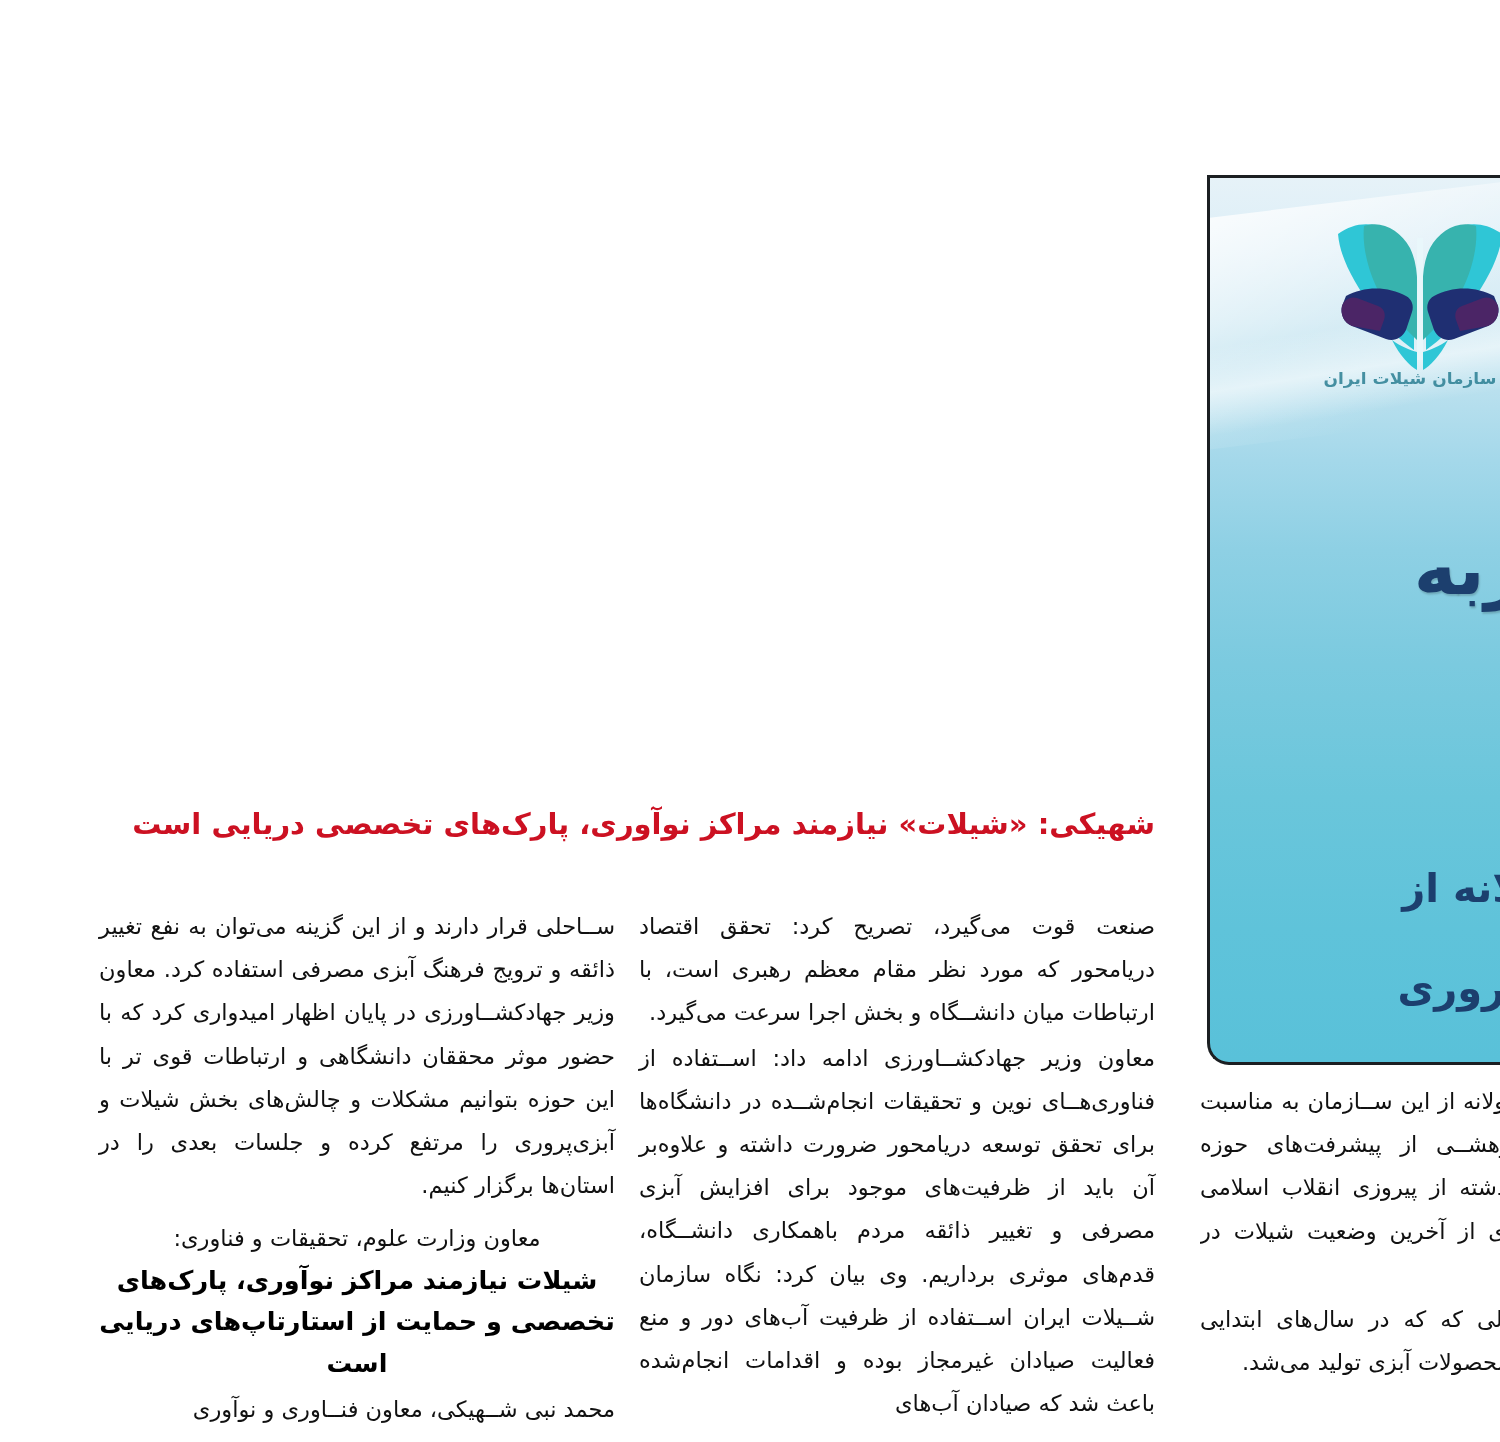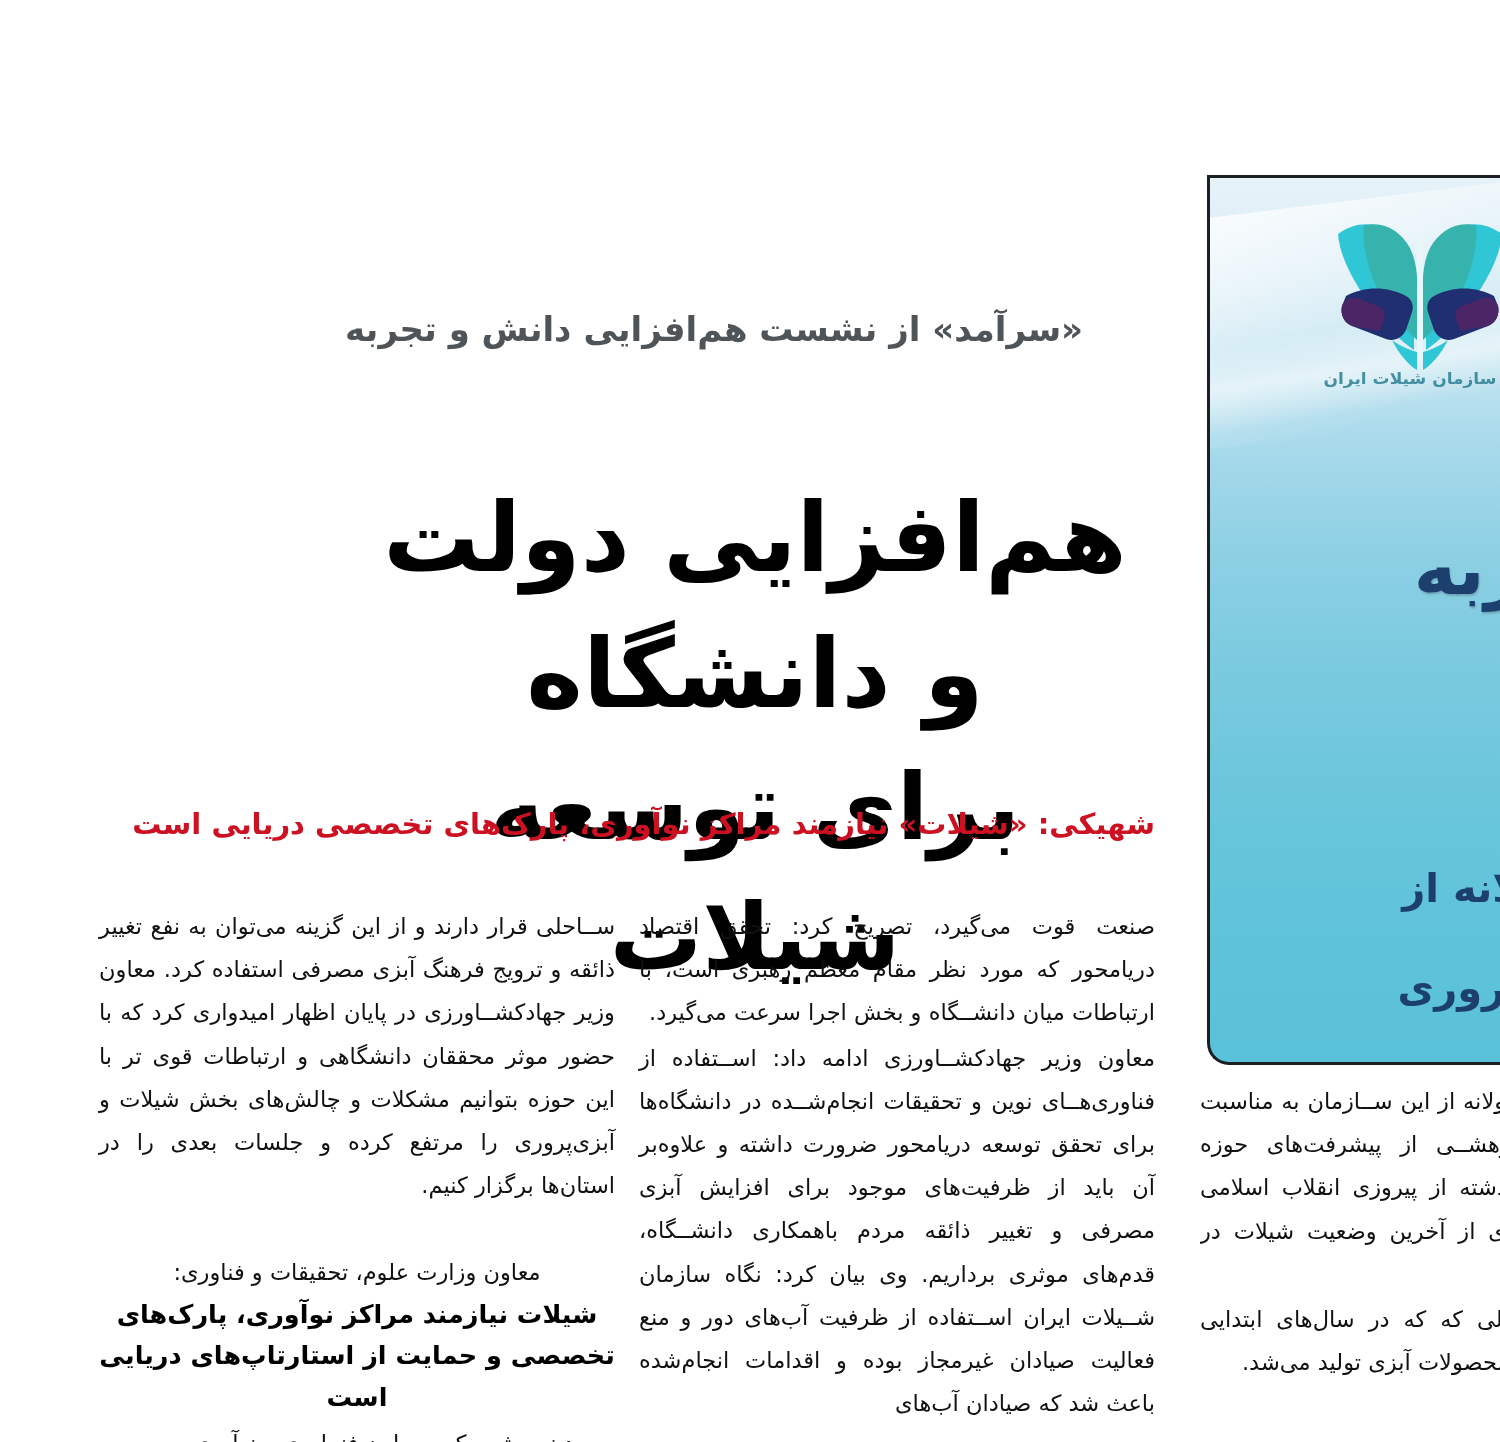--- a/index.html
+++ b/index.html
@@ -183,21 +183,21 @@
   .col-left  { right: 885px; }
 
   .col-right { overflow: hidden; }
   .col-right .clip { width: 516px; margin-right: -216px; }
 
   .sub-label {
     font-size: 22.5px;
     font-weight: normal;
     color: #111;
     text-align: center;
-    margin-top: 44px;
+    margin-top: 10px;
     line-height: 1.9;
   }
   .sub-bold {
     font-size: 25.5px;
     font-weight: bold;
     color: #000;
     text-align: center;
     line-height: 1.62;
     margin-bottom: 4px;
   }
@@ -237,27 +237,22 @@
       </svg>
     </div>
     <div class="logo-caption">سازمان شیلات ایران</div>
 
     <div class="poster-line1">ربه</div>
     <div class="poster-line2">لانه از</div>
     <div class="poster-line3">پروری</div>
   </div>
 
   <div class="kicker">
-    <div>«سرآمد» از نشست هم‌افزایی دانش و تجربه</div>
-  </div>
-
-  <div class="headline">
-    <div class="hl1">هم‌افزایی دولت و دانشگاه</div>
-    <div class="hl2">برای توسعه شیلات</div>
-  </div>
+  </div>
+
 
   <div class="red-sub">شهیکی: «شیلات» نیازمند مراکز نوآوری، پارک‌های تخصصی دریایی است</div>
 
   <div class="col col-right">
     <div class="clip">
       <p>ســیر بهره‌برداری مسئولانه از این ســازمان به مناسبت گرامیداشت هفته پژوهشــی از پیشرفت‌های حوزه شیلات در سال‌های گذشته از پیروزی انقلاب اسلامی تشریح کرده و تصویری از آخرین وضعیت شیلات در کشور را ترسیم کرد.</p>
       <p>وی افزود: این در حالی که که در سال‌های ابتدایی انقلاب تنها ۳۲هزار تن محصولات آبزی تولید می‌شد.</p>
     </div>
   </div>
 

